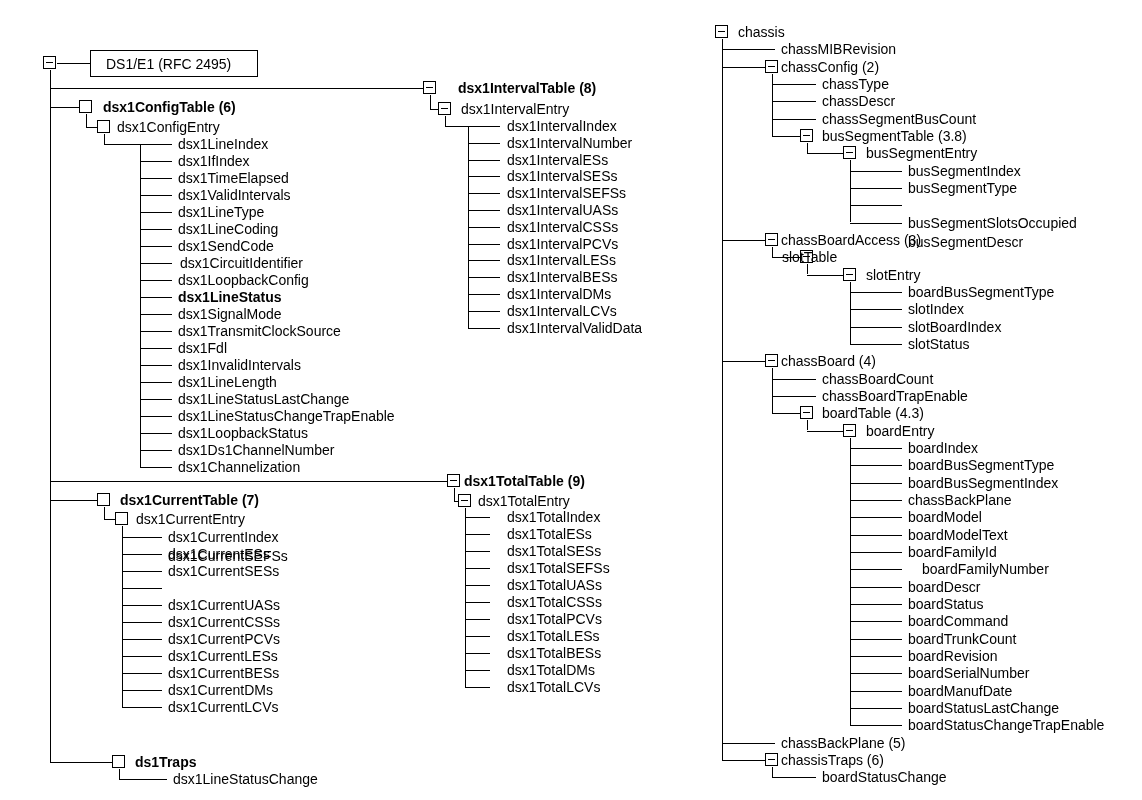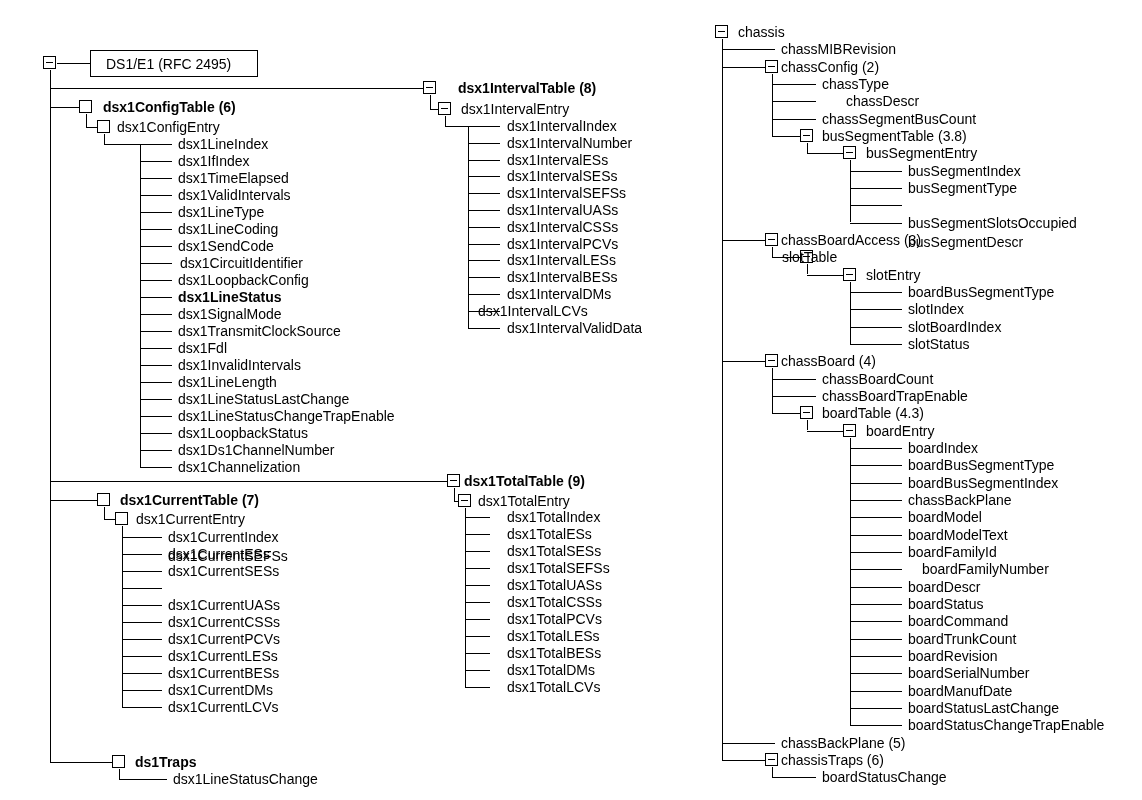--- a/index.html
+++ b/index.html
@@ -50,21 +50,21 @@
     <div class="lbl" style="left: 507px; top: 142.8px;">dsx1IntervalNumber</div>
     <div class="lbl" style="left: 507px; top: 159.6px;">dsx1IntervalESs</div>
     <div class="lbl" style="left: 507px; top: 176.4px;">dsx1IntervalSESs</div>
     <div class="lbl" style="left: 507px; top: 193.2px;">dsx1IntervalSEFSs</div>
     <div class="lbl" style="left: 507px; top: 210px;">dsx1IntervalUASs</div>
     <div class="lbl" style="left: 507px; top: 226.8px;">dsx1IntervalCSSs</div>
     <div class="lbl" style="left: 507px; top: 243.6px;">dsx1IntervalPCVs</div>
     <div class="lbl" style="left: 507px; top: 260.4px;">dsx1IntervalLESs</div>
     <div class="lbl" style="left: 507px; top: 277.2px;">dsx1IntervalBESs</div>
     <div class="lbl" style="left: 507px; top: 294px;">dsx1IntervalDMs</div>
-    <div class="lbl" style="left: 478px; top: 310.8px;">dsx1IntervalLCVs</div>
+    <div class="lbl" style="left: 507px; top: 310.8px;">dsx1IntervalLCVs</div>
     <div class="lbl" style="left: 507px; top: 327.6px;">dsx1IntervalValidData</div>
     <div class="hline" style="left: 50px; top: 107px; width: 29px;"></div>
     <div class="nbox" style="left: 79px; top: 100px;"></div>
     <div class="lbl bold" style="left: 103px; top: 107px;">dsx1ConfigTable (6)</div>
     <div class="vline" style="left: 86px; top: 114px; height: 13px;"></div>
     <div class="hline" style="left: 86px; top: 127px; width: 11px;"></div>
     <div class="nbox" style="left: 97px; top: 120px;"></div>
     <div class="lbl" style="left: 117px; top: 127px;">dsx1ConfigEntry</div>
     <div class="vline" style="left: 104px; top: 134px; height: 10px;"></div>
     <div class="hline" style="left: 104px; top: 144px; width: 68px;"></div>
@@ -179,21 +179,21 @@
     <div class="nbox minus" style="left: 715px; top: 25px;"></div>
     <div class="lbl" style="left: 738px; top: 32px;">chassis</div>
     <div class="hline" style="left: 722px; top: 49px; width: 53px;"></div>
     <div class="lbl" style="left: 781px; top: 49.33px;">chassMIBRevision</div>
     <div class="hline" style="left: 722px; top: 67px; width: 43px;"></div>
     <div class="nbox minus" style="left: 765px; top: 60px;"></div>
     <div class="lbl" style="left: 781px; top: 66.66px;">chassConfig (2)</div>
     <div class="hline" style="left: 772px; top: 84px; width: 44px;"></div>
     <div class="lbl" style="left: 822px; top: 83.99px;">chassType</div>
     <div class="hline" style="left: 772px; top: 101px; width: 44px;"></div>
-    <div class="lbl" style="left: 822px; top: 101.32px; margin-left: 24px;">chassDescr</div>
+    <div class="lbl" style="left: 822px; top: 101.32px;">chassDescr</div>
     <div class="hline" style="left: 772px; top: 119px; width: 44px;"></div>
     <div class="lbl" style="left: 822px; top: 118.65px;">chassSegmentBusCount</div>
     <div class="hline" style="left: 772px; top: 136px; width: 28px;"></div>
     <div class="nbox minus" style="left: 800px; top: 129px;"></div>
     <div class="lbl" style="left: 822px; top: 135.98px;">busSegmentTable (3.8)</div>
     <div class="hline" style="left: 807px; top: 153px; width: 36px;"></div>
     <div class="nbox minus" style="left: 843px; top: 146px;"></div>
     <div class="lbl" style="left: 866px; top: 153.31px;">busSegmentEntry</div>
     <div class="hline" style="left: 850px; top: 171px; width: 52px;"></div>
     <div class="lbl" style="left: 908px; top: 170.64px;">busSegmentIndex</div>

